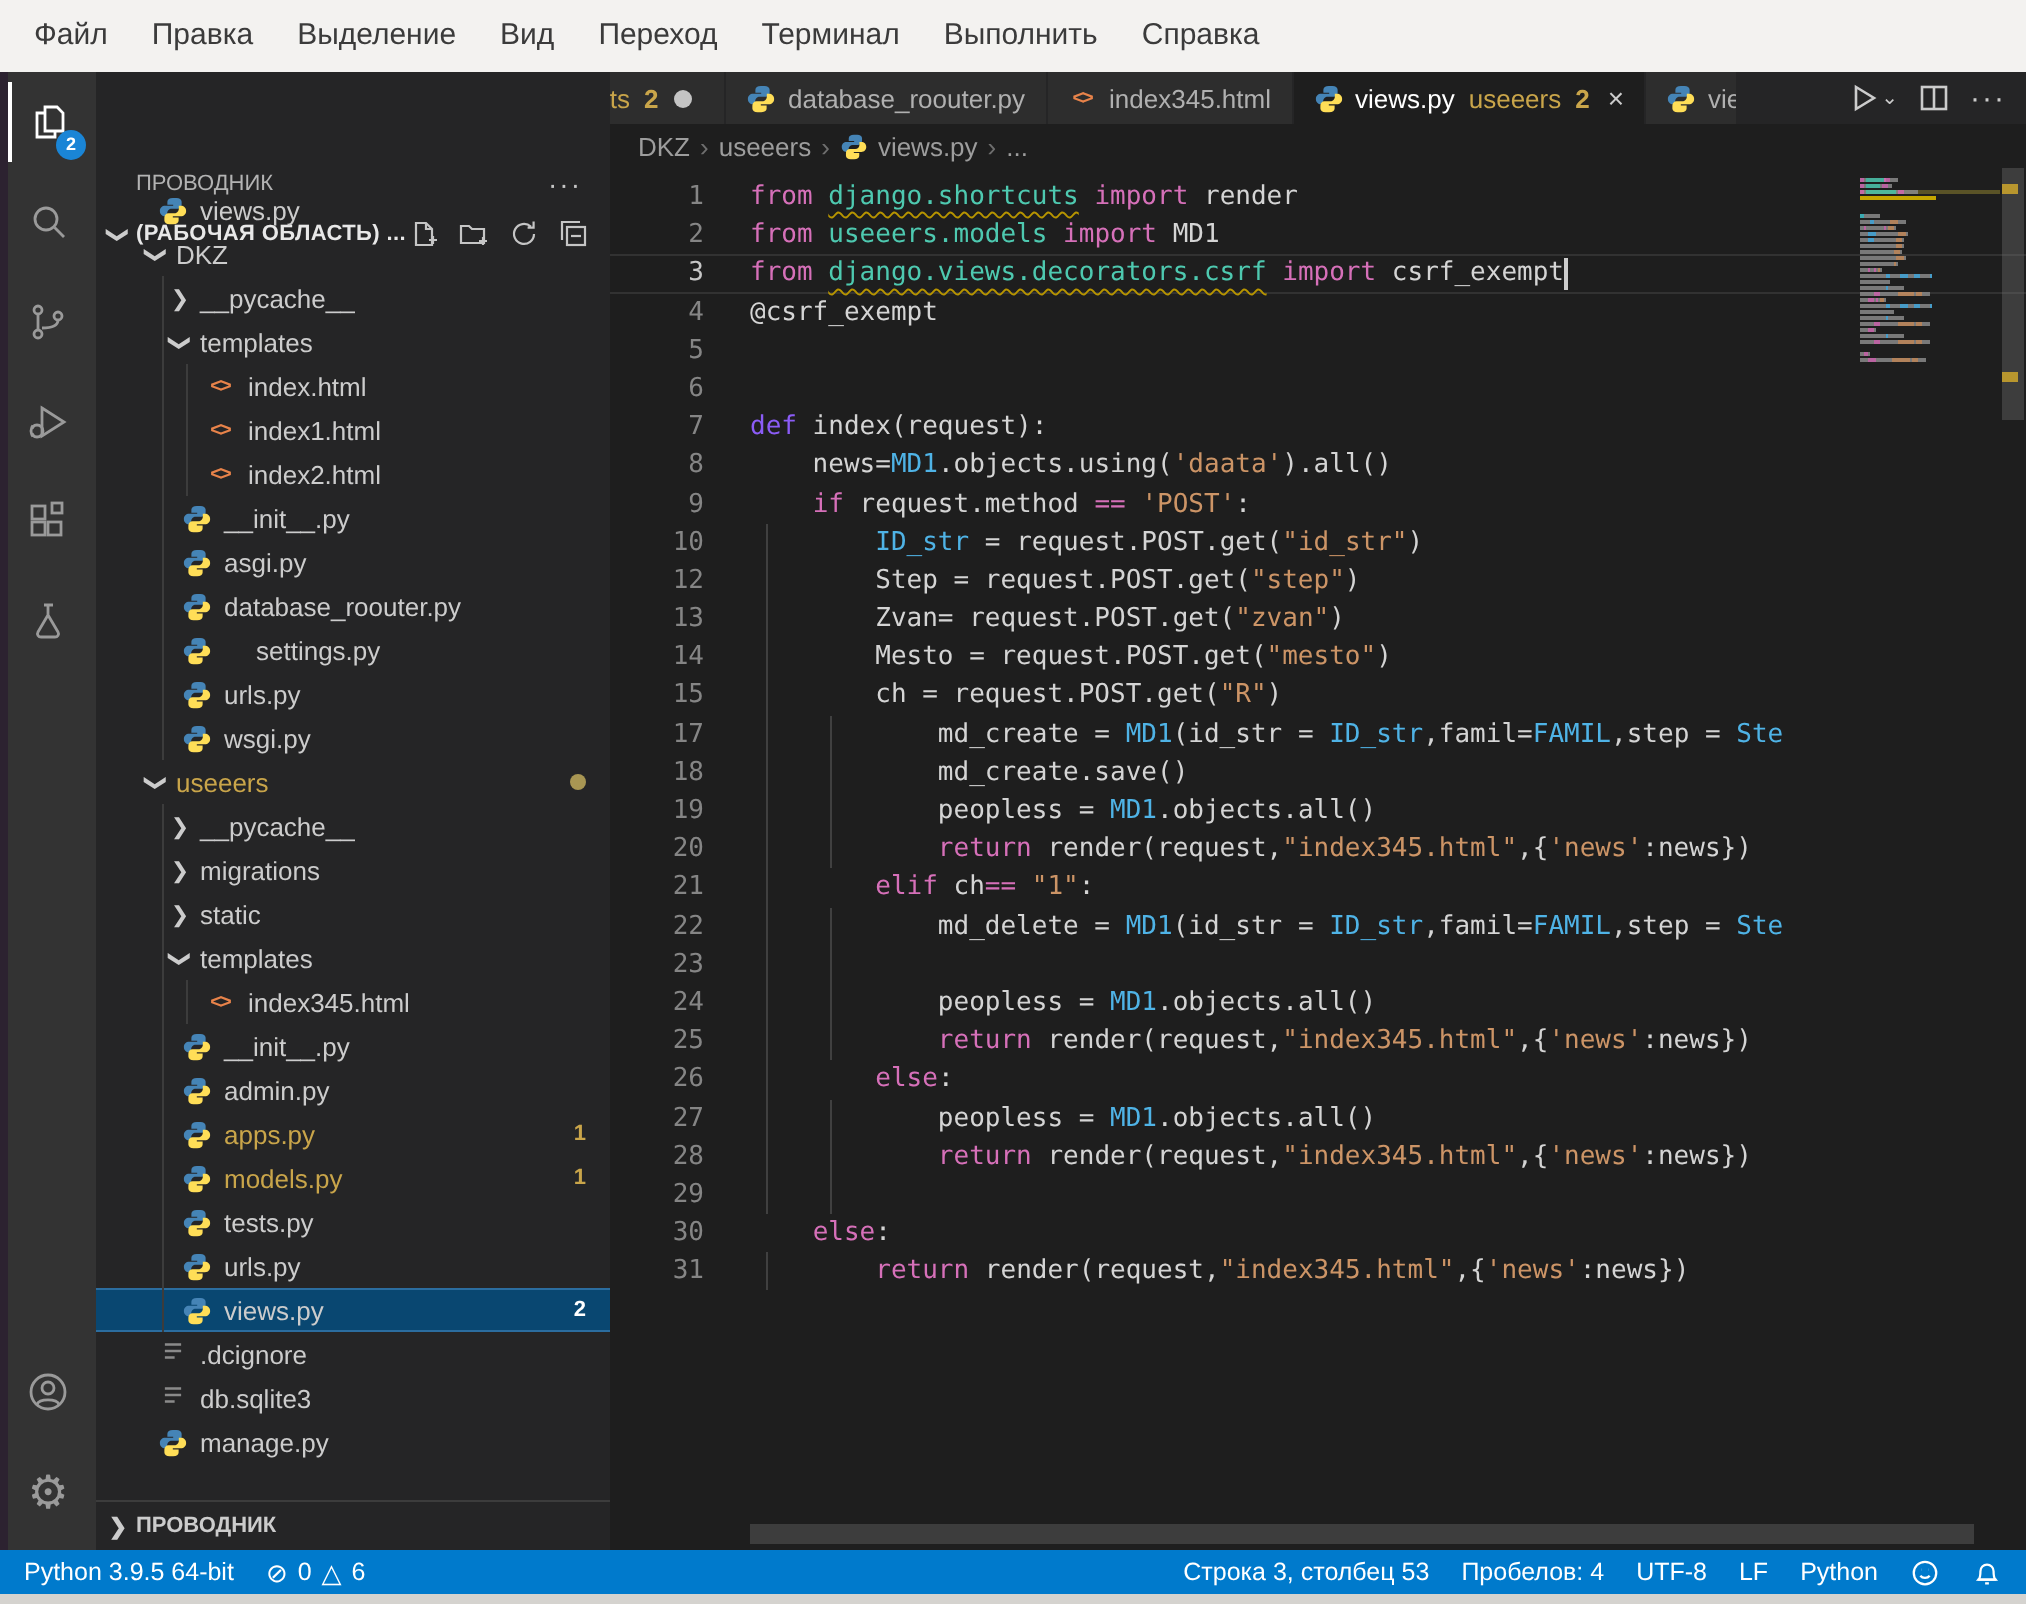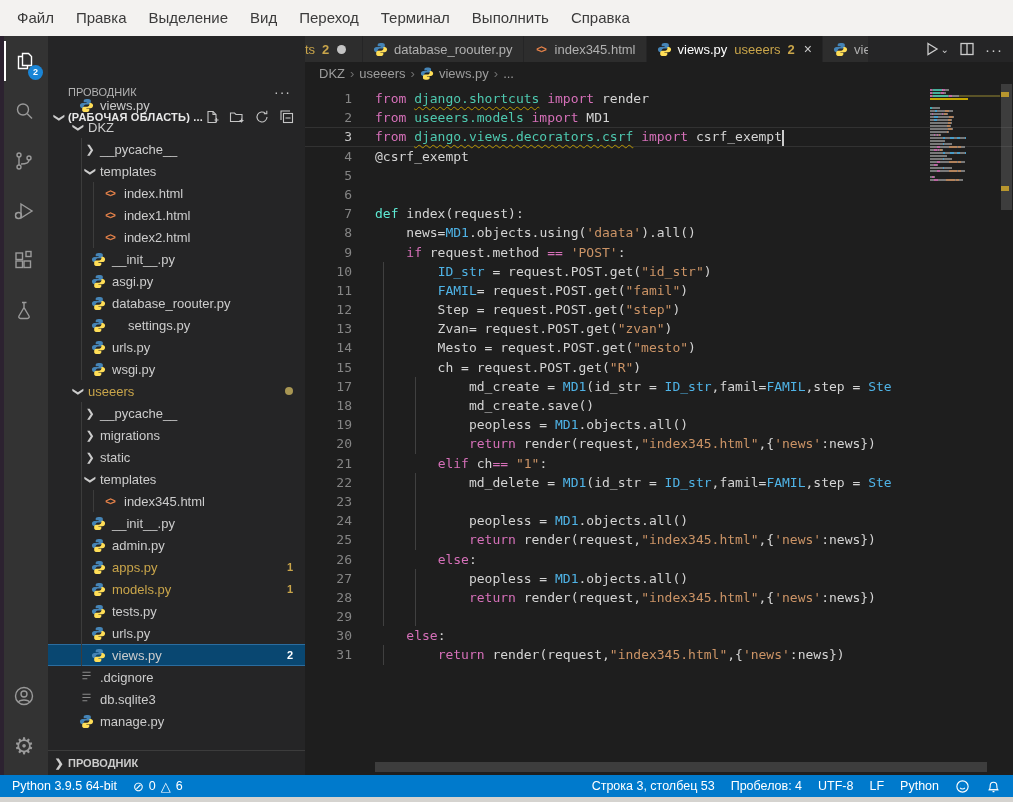--- a/index.html
+++ b/index.html
@@ -84,21 +84,21 @@
 
   .codearea { position:absolute; left:0; top:48px; width:708px; height:691px; overflow:hidden; }
   .codelines { position:absolute; left:0; top:5px; width:708px; }
   .cline { position:relative; height:19.2px; display:flex; white-space:pre;
            font-family:"DejaVu Sans Mono", monospace; font-size:13px; line-height:19.2px; }
   .cline .ln { width:47px; text-align:right; color:#858585; flex:none; }
   .cline .lc { padding-left:23px; color:#d4d4d4; position:relative; }
   .cline.current { box-shadow:inset 0 1px 0 #323232, inset 0 -1px 0 #323232; }
   .cline.current .ln { color:#c6c6c6; }
   .iguide { position:absolute; top:0; width:1px; height:19.2px; background:#404040; }
-  .tk-kw { color:#d670b9; } .tk-df { color:#5eead4; } .tk-md { color:#4ec9b0; }
+  .tk-kw { color:#d670b9; } .tk-df { color:#8b5cf6; } .tk-md { color:#4ec9b0; }
   .tk-cl { color:#4fb3e6; } .tk-st { color:#cc9466; } .tk-pl { color:#d4d4d4; }
   .sq { text-decoration:underline; text-decoration-style:wavy; text-decoration-color:#b89500;
         text-decoration-thickness:1px; text-underline-offset:3px; }
   .cursor { display:inline-block; width:1.5px; height:16px; background:#cccccc; vertical-align:middle; }
 
   .minimap { position:absolute; left:625px; top:0; width:70px; height:691px; }
   .mm-line { position:relative; height:2px; margin-bottom:1px; display:flex; }
   .mm-line span { height:2px; display:inline-block; opacity:.85; }
   .mm-hl-olive { background:#5a5327; }
   .mm-hl-yellow { position:absolute; left:0; top:0; height:2px; width:38px; background:#c6a700; }
@@ -522,21 +522,20 @@
             <div class="cline"><span class="ln">1</span><span class="lc"><span class="tk-kw">from</span><span class="tk-pl"> </span><span class="tk-md sq">django.shortcuts</span><span class="tk-pl"> </span><span class="tk-kw">import</span><span class="tk-pl"> render</span></span></div>
             <div class="cline"><span class="ln">2</span><span class="lc"><span class="tk-kw">from</span><span class="tk-pl"> </span><span class="tk-md">useeers.models</span><span class="tk-pl"> </span><span class="tk-kw">import</span><span class="tk-pl"> MD1</span></span></div>
             <div class="cline current"><span class="ln">3</span><span class="lc"><span class="tk-kw">from</span><span class="tk-pl"> </span><span class="tk-md sq">django.views.decorators.csrf</span><span class="tk-pl"> </span><span class="tk-kw">import</span><span class="tk-pl"> csrf_exempt</span><span class="cursor"></span></span></div>
             <div class="cline"><span class="ln">4</span><span class="lc"><span class="tk-pl">@csrf_exempt</span></span></div>
             <div class="cline"><span class="ln">5</span><span class="lc"></span></div>
             <div class="cline"><span class="ln">6</span><span class="lc"></span></div>
             <div class="cline"><span class="ln">7</span><span class="lc"><span class="tk-df">def</span><span class="tk-pl"> index(request):</span></span></div>
             <div class="cline"><span class="ln">8</span><span class="lc"><span class="tk-pl">    news=</span><span class="tk-cl">MD1</span><span class="tk-pl">.objects.using(</span><span class="tk-st">'daata'</span><span class="tk-pl">).all()</span></span></div>
             <div class="cline"><span class="ln">9</span><span class="lc"><span class="tk-pl">    </span><span class="tk-kw">if</span><span class="tk-pl"> request.method </span><span class="tk-kw">==</span><span class="tk-pl"> </span><span class="tk-st">'POST'</span><span class="tk-pl">:</span></span></div>
             <div class="cline"><span class="ln">10</span><span class="lc"><span class="iguide" style="left:31.28px"></span><span class="tk-pl">        </span><span class="tk-cl">ID_str</span><span class="tk-pl"> = request.POST.get(</span><span class="tk-st">"id_str"</span><span class="tk-pl">)</span></span></div>
-            <div class="cline"><span class="ln">11</span><span class="lc"><span class="iguide" style="left:31.28px"></span><span class="tk-pl">        </span><span class="tk-cl">FAMIL</span><span class="tk-pl">= request.POST.get(</span><span class="tk-st">"famil"</span><span class="tk-pl">)</span></span></div>
             <div class="cline"><span class="ln">12</span><span class="lc"><span class="iguide" style="left:31.28px"></span><span class="tk-pl">        Step = request.POST.get(</span><span class="tk-st">"step"</span><span class="tk-pl">)</span></span></div>
             <div class="cline"><span class="ln">13</span><span class="lc"><span class="iguide" style="left:31.28px"></span><span class="tk-pl">        Zvan= request.POST.get(</span><span class="tk-st">"zvan"</span><span class="tk-pl">)</span></span></div>
             <div class="cline"><span class="ln">14</span><span class="lc"><span class="iguide" style="left:31.28px"></span><span class="tk-pl">        Mesto = request.POST.get(</span><span class="tk-st">"mesto"</span><span class="tk-pl">)</span></span></div>
             <div class="cline"><span class="ln">15</span><span class="lc"><span class="iguide" style="left:31.28px"></span><span class="tk-pl">        ch = request.POST.get(</span><span class="tk-st">"R"</span><span class="tk-pl">)</span></span></div>
             <div class="cline"><span class="ln">17</span><span class="lc"><span class="iguide" style="left:31.28px"></span><span class="iguide" style="left:62.56px"></span><span class="tk-pl">            md_create = </span><span class="tk-cl">MD1</span><span class="tk-pl">(id_str = </span><span class="tk-cl">ID_str</span><span class="tk-pl">,famil=</span><span class="tk-cl">FAMIL</span><span class="tk-pl">,step = </span><span class="tk-cl">Ste</span></span></div>
             <div class="cline"><span class="ln">18</span><span class="lc"><span class="iguide" style="left:31.28px"></span><span class="iguide" style="left:62.56px"></span><span class="tk-pl">            md_create.save()</span></span></div>
             <div class="cline"><span class="ln">19</span><span class="lc"><span class="iguide" style="left:31.28px"></span><span class="iguide" style="left:62.56px"></span><span class="tk-pl">            peopless = </span><span class="tk-cl">MD1</span><span class="tk-pl">.objects.all()</span></span></div>
             <div class="cline"><span class="ln">20</span><span class="lc"><span class="iguide" style="left:31.28px"></span><span class="iguide" style="left:62.56px"></span><span class="tk-pl">            </span><span class="tk-kw">return</span><span class="tk-pl"> render(request,</span><span class="tk-st">"index345.html"</span><span class="tk-pl">,{</span><span class="tk-st">'news'</span><span class="tk-pl">:news})</span></span></div>
             <div class="cline"><span class="ln">21</span><span class="lc"><span class="iguide" style="left:31.28px"></span><span class="tk-pl">        </span><span class="tk-kw">elif</span><span class="tk-pl"> ch</span><span class="tk-kw">==</span><span class="tk-pl"> </span><span class="tk-st">"1"</span><span class="tk-pl">:</span></span></div>
             <div class="cline"><span class="ln">22</span><span class="lc"><span class="iguide" style="left:31.28px"></span><span class="iguide" style="left:62.56px"></span><span class="tk-pl">            md_delete = </span><span class="tk-cl">MD1</span><span class="tk-pl">(id_str = </span><span class="tk-cl">ID_str</span><span class="tk-pl">,famil=</span><span class="tk-cl">FAMIL</span><span class="tk-pl">,step = </span><span class="tk-cl">Ste</span></span></div>

